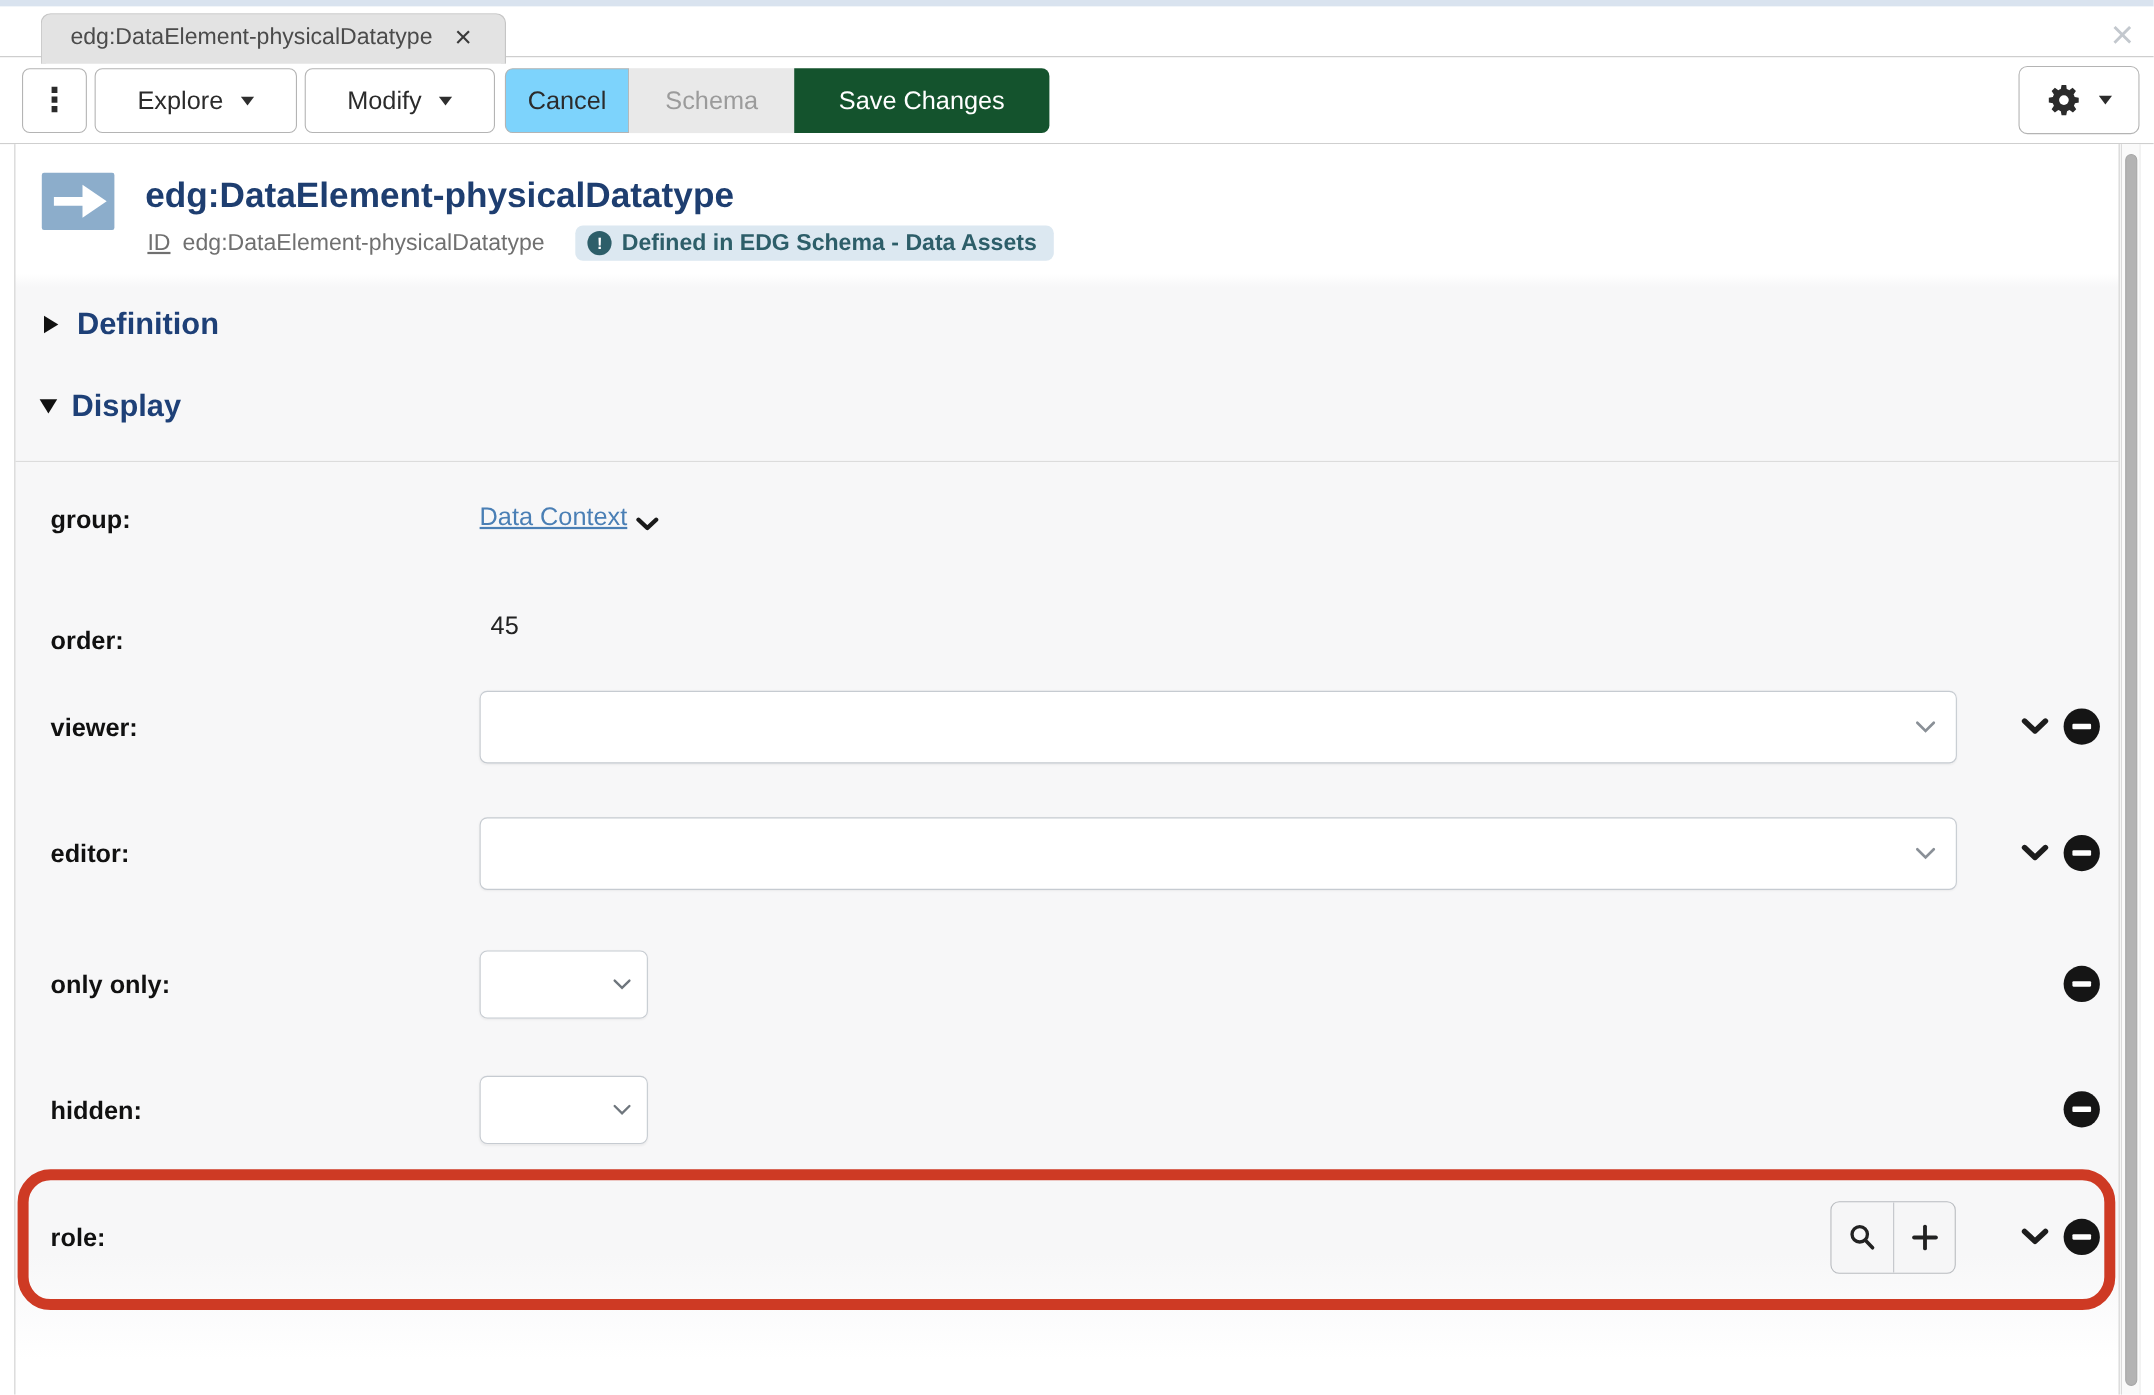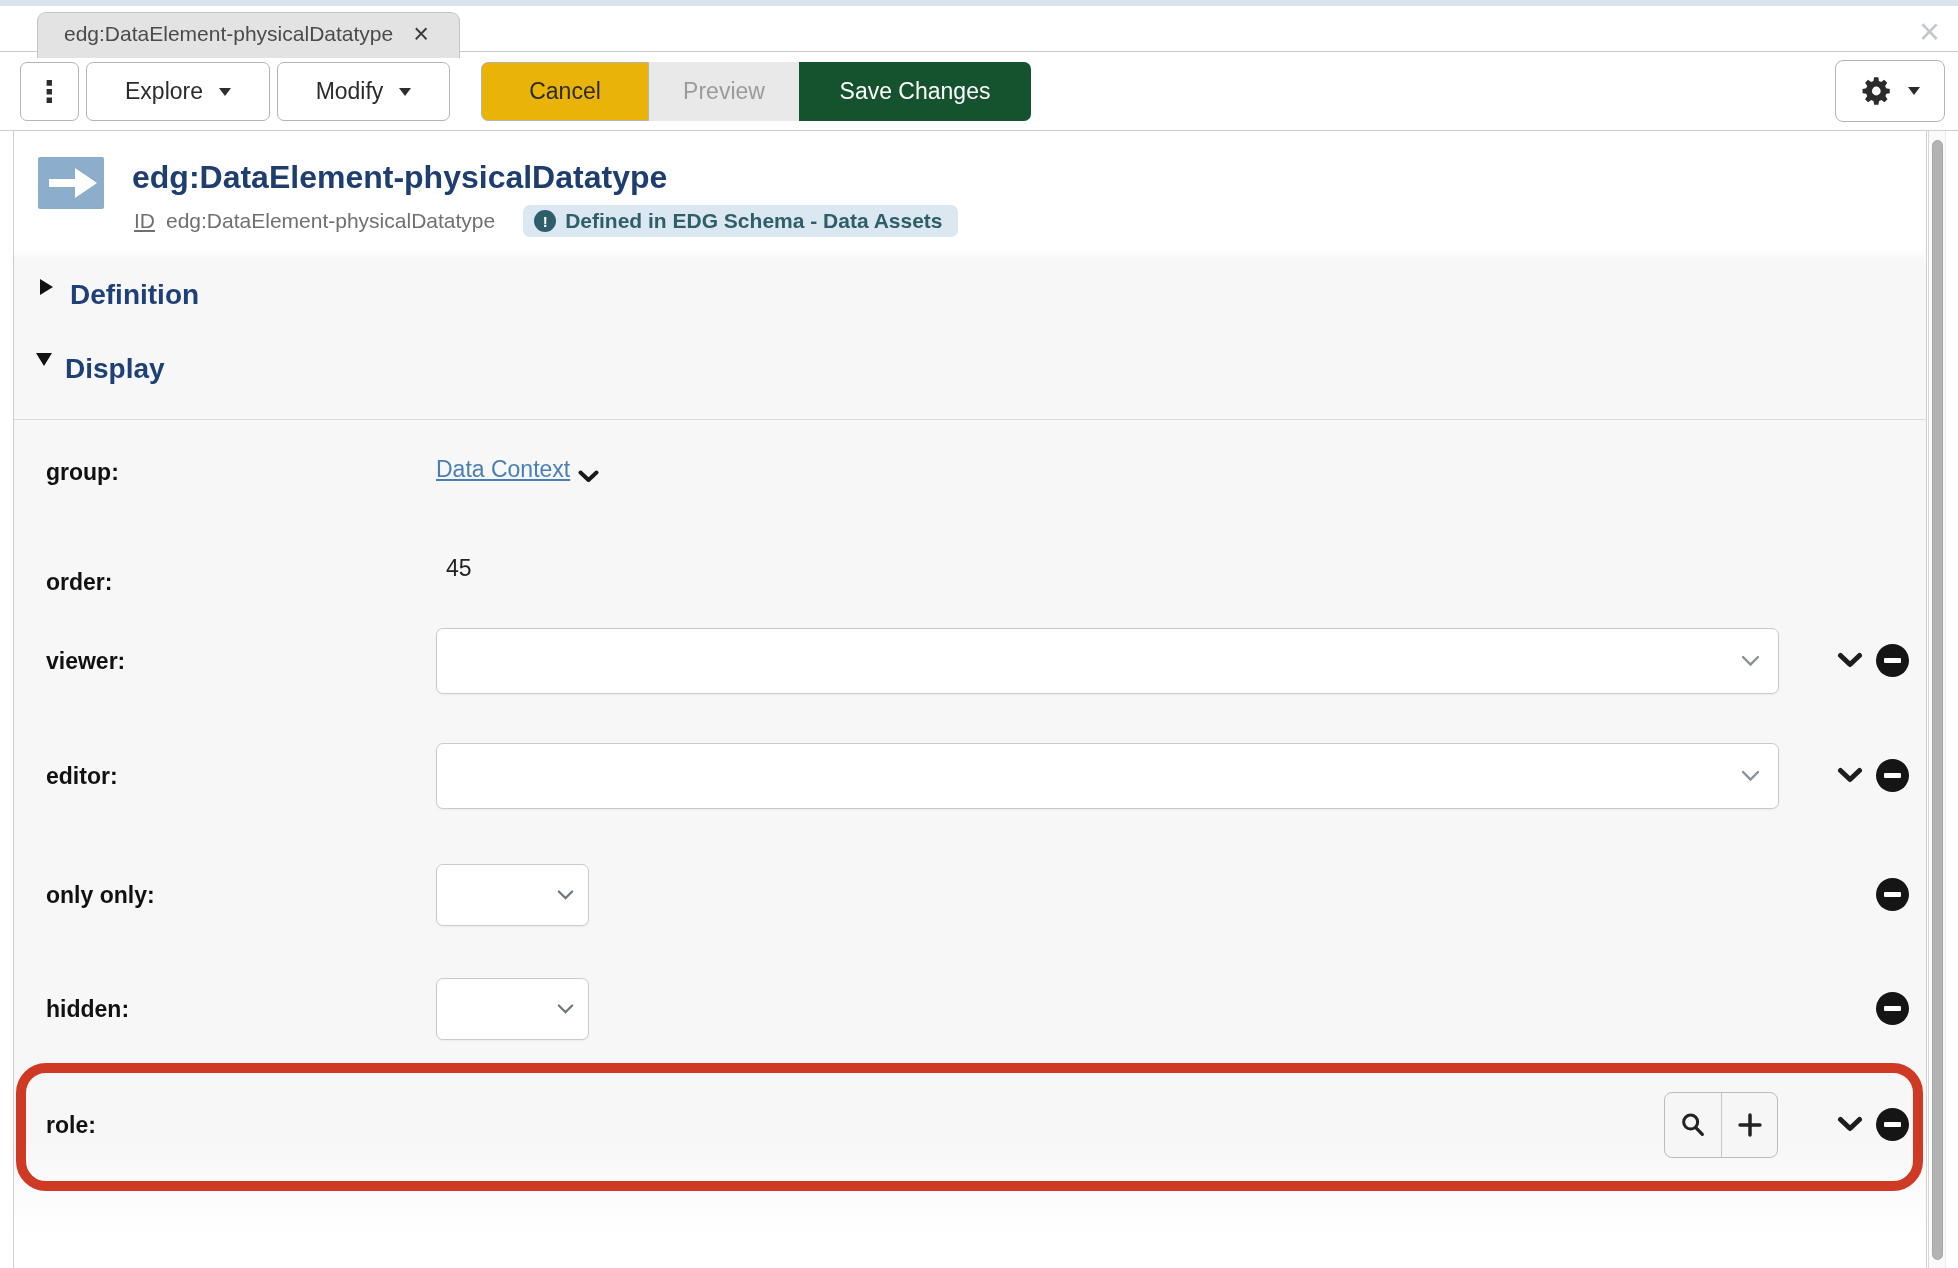--- a/index.html
+++ b/index.html
@@ -27,22 +27,22 @@
   .tb-btn {
     position:absolute; top:9px; height:59px; background:#ffffff; border:1px solid #b4b4b4; border-radius:7px;
     display:flex; align-items:center; justify-content:center; font-size:23px; color:#2b2b2b; cursor:pointer;
     font-family: "Liberation Sans", "DejaVu Sans", sans-serif;
   }
   .tb-kebab { left:20px; width:59px; font-size:30px; font-weight:bold; }
   .tb-explore { left:86px; width:184px; }
   .tb-modify { left:277px; width:173px; }
   .caret { width:0; height:0; border-left:6px solid transparent; border-right:6px solid transparent; border-top:8px solid #2e2e2e; display:inline-block; margin-left:16px; }
   .btn-group { position:absolute; left:459px; top:9px; height:59px; display:flex; }
-  .bg-cancel { width:168px; height:59px; background:#eab308; border:1px solid #b4b4b4; border-radius:7px 0 0 7px;
-    display:flex; align-items:center; justify-content:center; font-size:23px; color:#2b2b2b; cursor:pointer;margin-left:22px; }
+  .bg-cancel { width:113px; height:59px; background:#7dd3fc; border:1px solid #b4b4b4; border-radius:7px 0 0 7px;
+    display:flex; align-items:center; justify-content:center; font-size:23px; color:#2b2b2b; cursor:pointer; }
   .bg-preview { width:150px; height:59px; background:#e9e9e9; border:none; display:flex; align-items:center; justify-content:center; font-size:23px; color:#9b9b9b; cursor:default; }
   .bg-save { width:232px; height:59px; background:#14532d; border:none; border-radius:0 7px 7px 0; display:flex; align-items:center; justify-content:center; font-size:23px; color:#ffffff; cursor:pointer; }
   .tb-gear { left:1835px; top:7px; width:110px; height:62px; border-radius:8px; }
   .tb-gear .caret { margin-left:14px; border-top-color:#2b2b2b; }
 
   
   .panel {
     position:absolute; left:13px; top:131px; width:1914px; height:1137px;
     border-left:1px solid #cfcfcf; border-right:1px solid #cfcfcf;
     background:linear-gradient(180deg,#ffffff 0px,#ffffff 118px,#f7f7f8 130px,#f7f7f8 1010px,#ffffff 1105px,#ffffff 100%);
@@ -51,21 +51,21 @@
   .res-icon { position:absolute; left:24px; top:26px; width:66px; height:52px; background:#8cadcb; border-radius:2px; }
   .page-title { position:absolute; left:118px; top:24px; font-size:32px; font-weight:bold; color:#1e3e70; line-height:44px; white-space:nowrap; }
   .id-row { position:absolute; left:120px; top:72px; height:36px; display:flex; align-items:center; }
   .id-label { font-size:21px; color:#707070; text-decoration:underline; }
   .id-value { font-size:21px; color:#707070; margin-left:11px; white-space:nowrap; }
   .badge { display:flex; align-items:center; margin-left:28px; background:#dce8f1; border-radius:7px; padding:4px 15px 4px 11px; }
   .badge-ic { width:22px; height:22px; border-radius:50%; background:#2d5e69; color:#ffffff; font-size:15px; font-weight:bold;
     display:flex; align-items:center; justify-content:center; flex:0 0 auto; }
   .badge-txt { font-size:21px; font-weight:bold; color:#2d5e69; margin-left:9px; white-space:nowrap; }
 
-  .sec { position:absolute; display:flex; align-items:flex-start; cursor:pointer; }
+  .sec { position:absolute; display:flex; align-items:center; cursor:pointer; }
   .sec-def { left:26px; top:148px; }
   .sec-disp { left:22px; top:222px; }
   .tri-right { width:0; height:0; border-left:13px solid #111111; border-top:8px solid transparent; border-bottom:8px solid transparent; margin-right:17px; }
   .tri-down { width:0; height:0; border-top:13px solid #111111; border-left:8px solid transparent; border-right:8px solid transparent; margin-right:13px; }
   .sec-label { font-size:28px; font-weight:bold; color:#1e4077; }
 
   .divider { position:absolute; left:0; width:100%; top:288px; border-top:1px solid #dcdcdc; }
 
   .flabel { position:absolute; left:32px; font-size:23px; font-weight:bold; color:#111111; line-height:28px; white-space:nowrap; }
   .lb-group { top:327px; } .lb-order { top:437px;text-align:center; } .lb-viewer { top:516px; }
@@ -126,21 +126,21 @@
   <button class="tb-btn tb-modify">
     <span>Modify</span>
     <span class="caret"></span>
   </button>
   <button class="tb-btn tb-explore">
     <span>Explore</span>
     <span class="caret"></span>
   </button>
   <div class="btn-group">
     <button class="bg-cancel">Cancel</button>
-    <button class="bg-preview">Preview</button>
+    <button class="bg-preview">Schema</button>
     <button class="bg-save">Save Changes</button>
   </div>
   <button class="tb-btn tb-gear">
     <span style="display:flex;">
       <svg width="34" height="34" viewBox="0 0 24 24">
         <path fill="#2b2b2b" d="M21 13.5v-3l-2.6-.5a6.7 6.7 0 0 0-.7-1.6l1.5-2.2-2.1-2.1-2.2 1.5c-.5-.3-1-.5-1.6-.7L13 2.3h-3l-.5 2.6c-.6.2-1.1.4-1.6.7L5.7 4.1 3.6 6.2l1.5 2.2c-.3.5-.5 1-.7 1.6l-2.6.5v3l2.6.5c.2.6.4 1.1.7 1.6l-1.5 2.2 2.1 2.1 2.2-1.5c.5.3 1 .5 1.6.7l.5 2.6h3l.5-2.6c.6-.2 1.1-.4 1.6-.7l2.2 1.5 2.1-2.1-1.5-2.2c.3-.5.5-1 .7-1.6l2.6-.5z"></path>
         <circle cx="11.5" cy="12" r="3.1" fill="#ffffff"></circle>
       </svg>
     </span>
     <span class="caret"></span>

